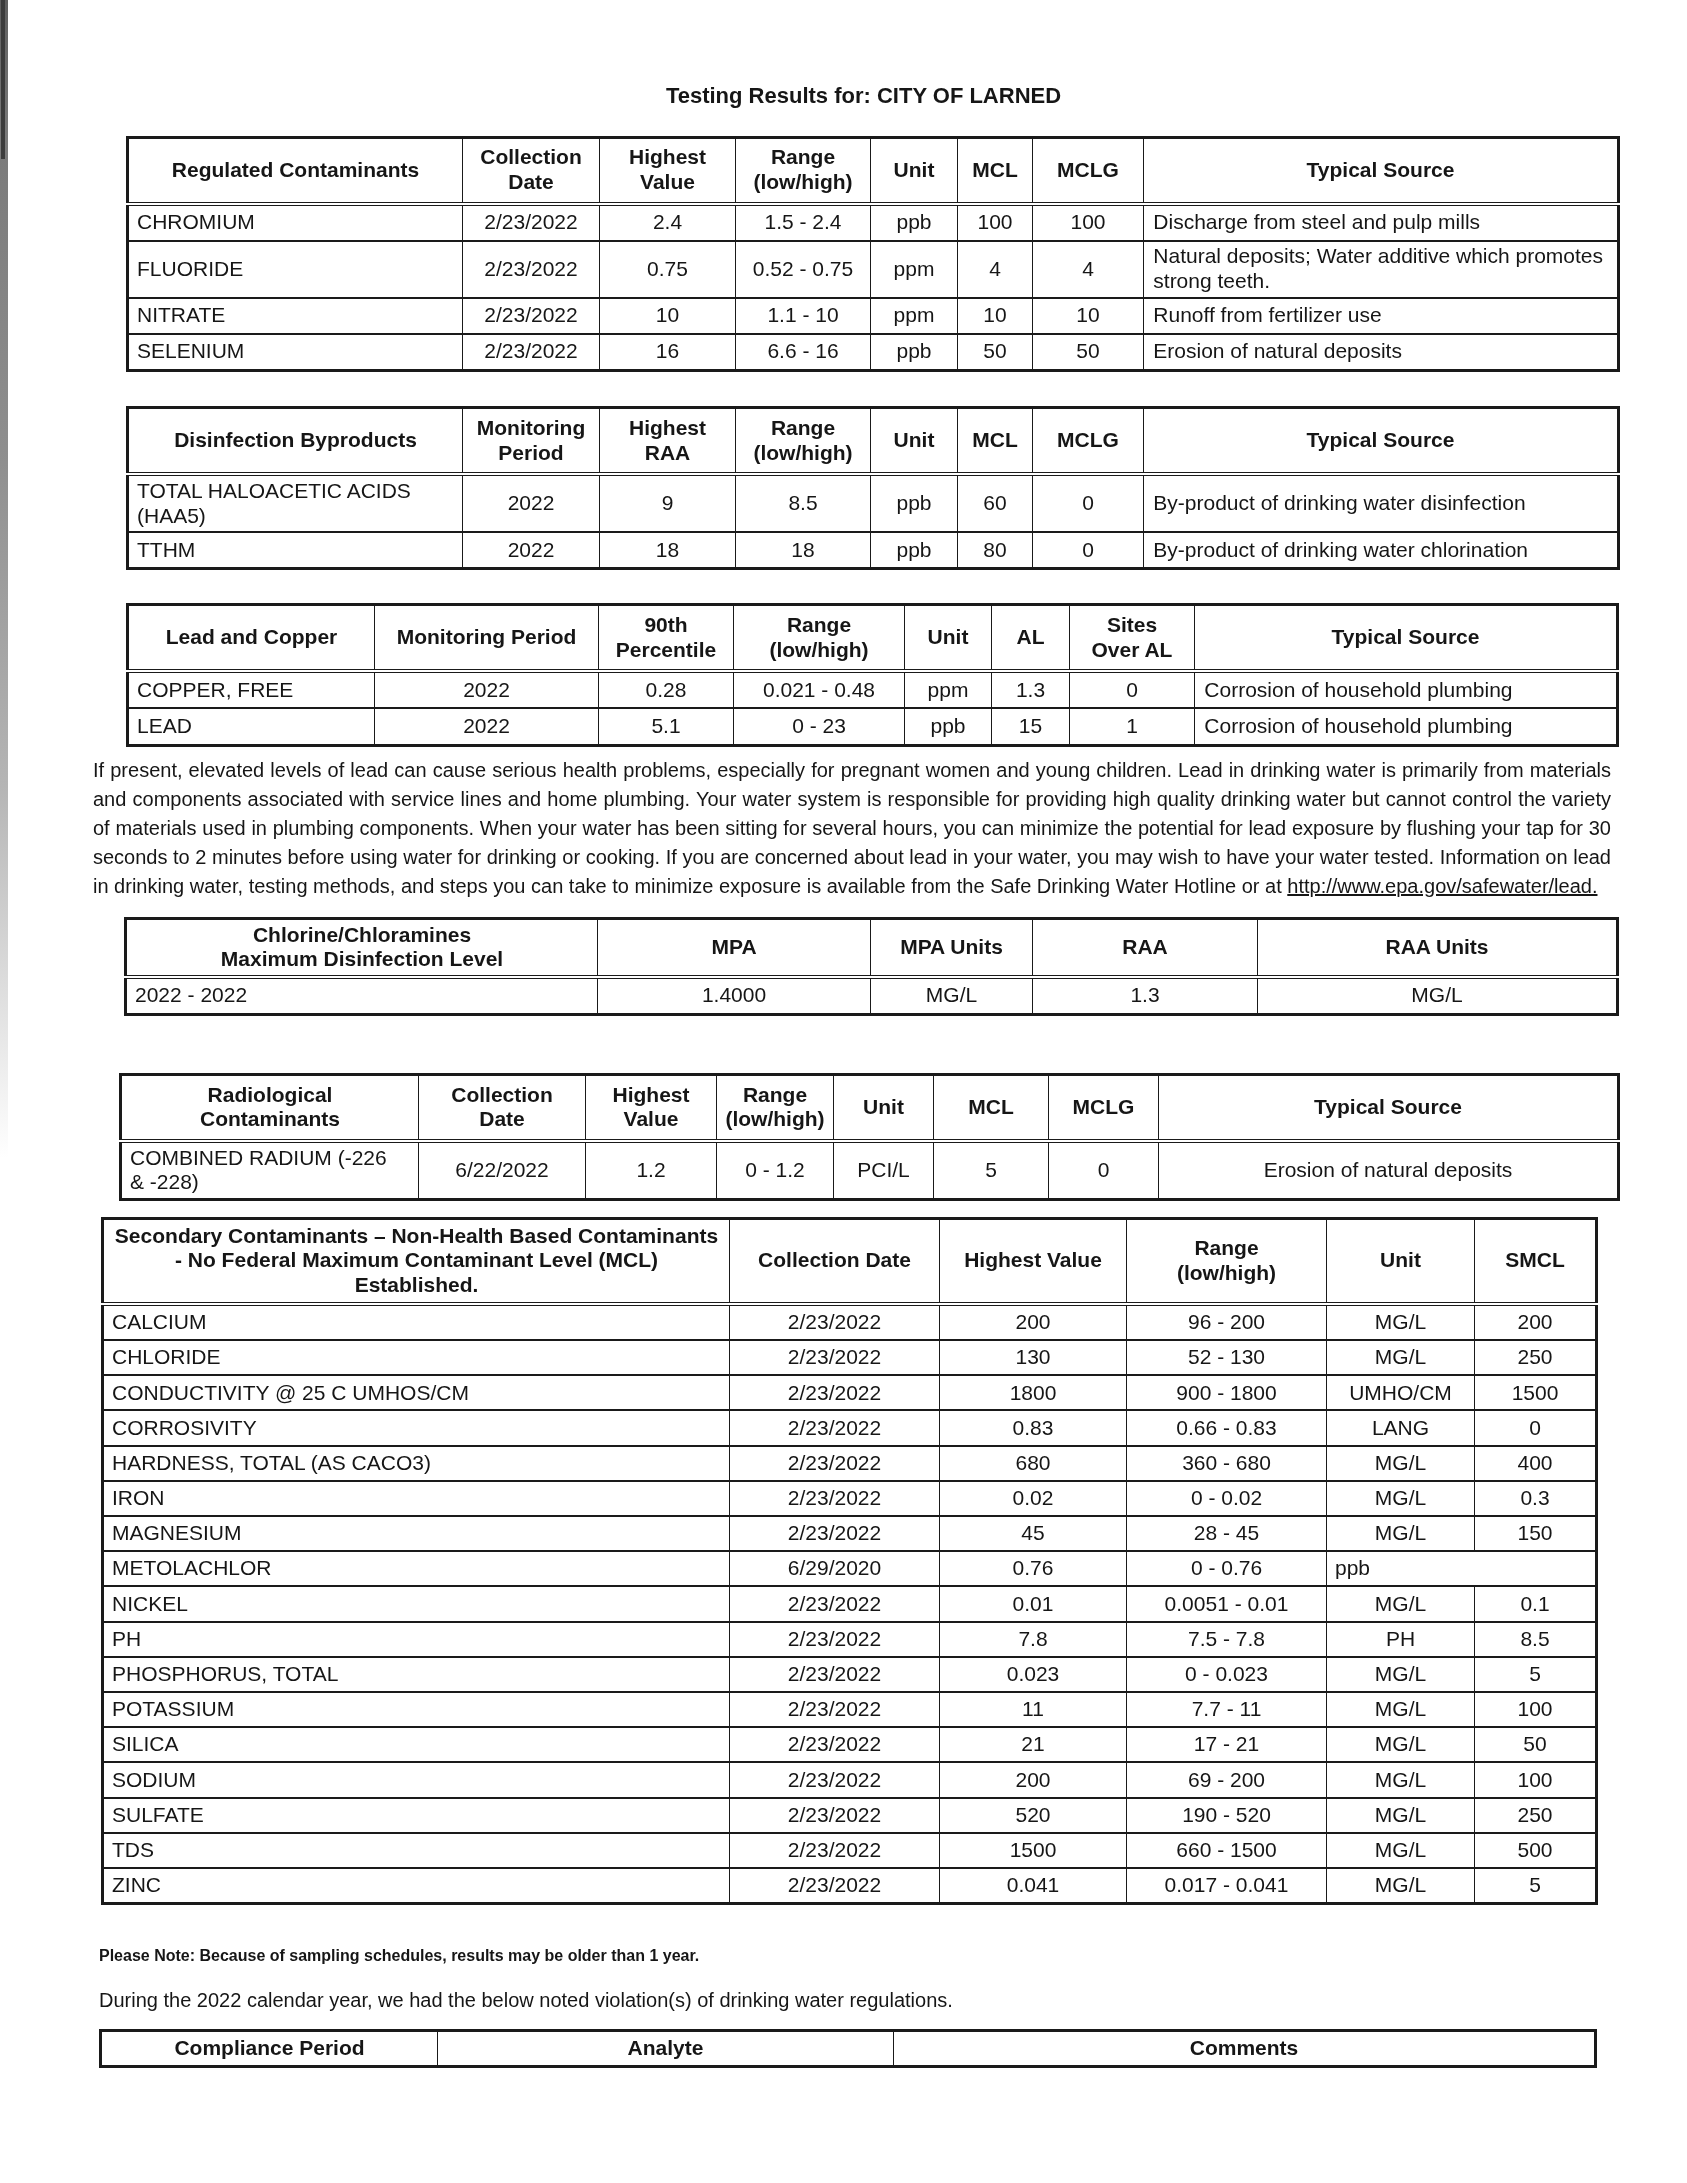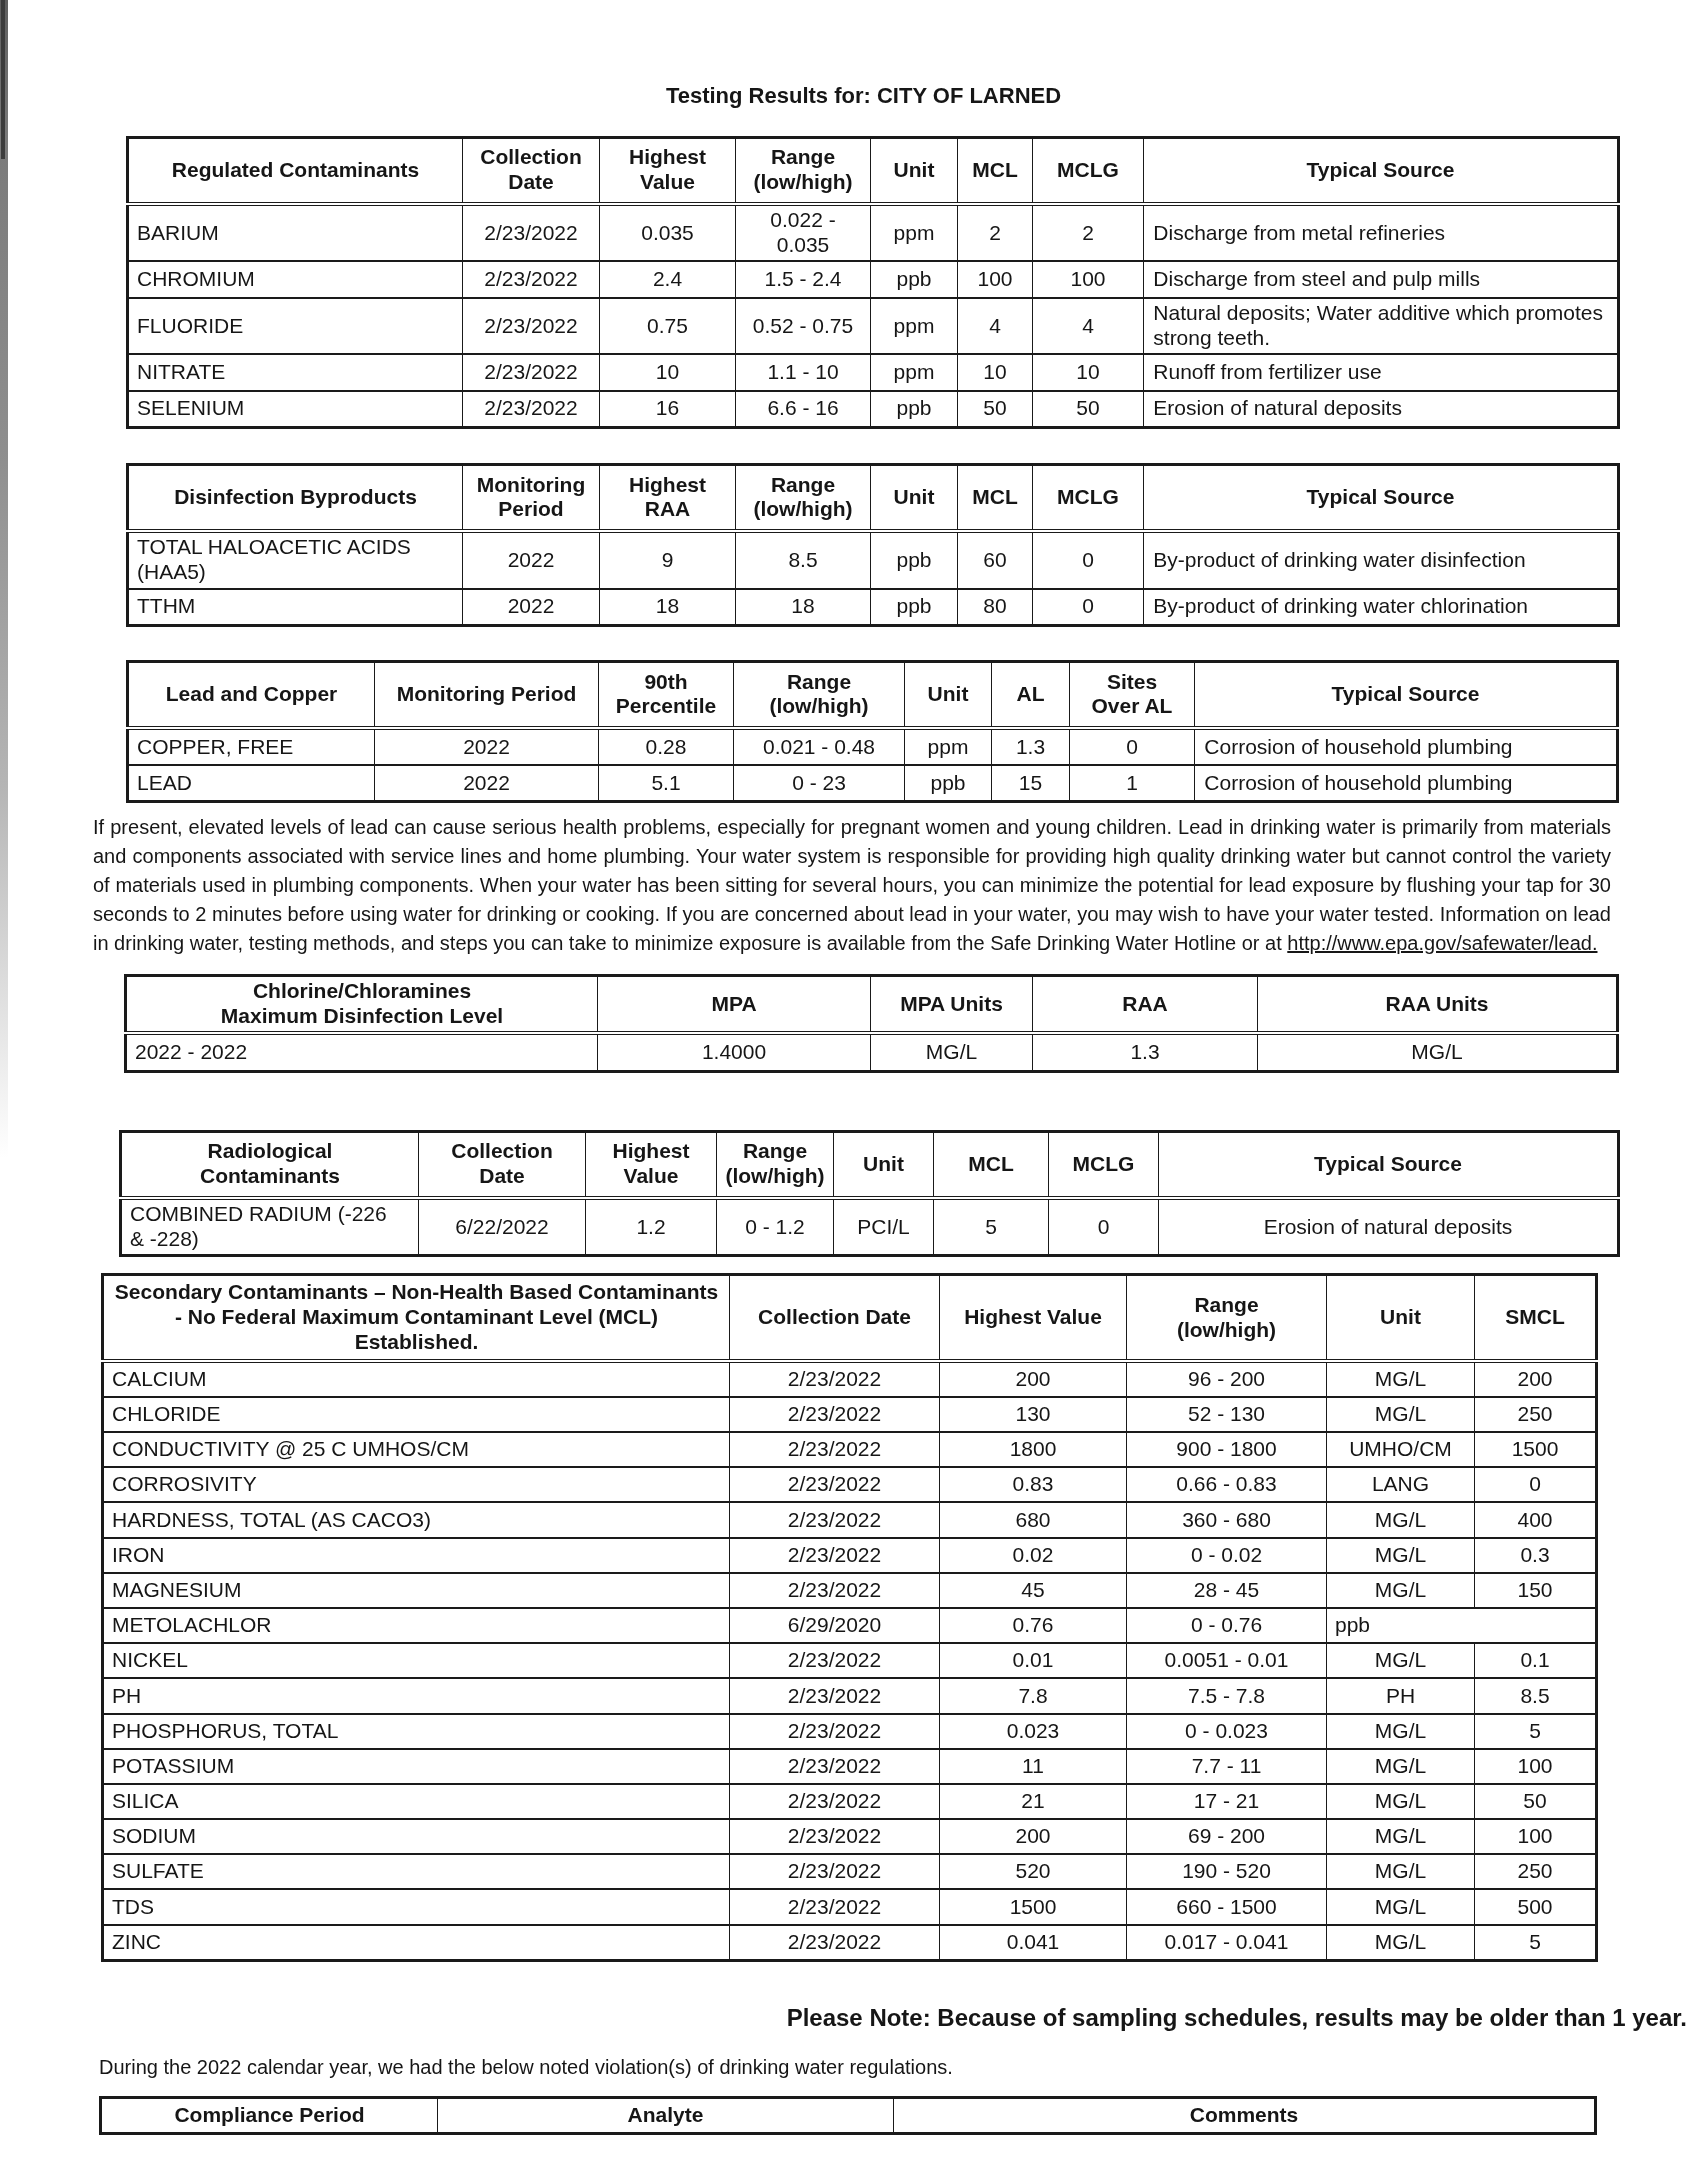--- a/index.html
+++ b/index.html
@@ -49,21 +49,21 @@
   #t-secondary td{height:28px;}
   #t-violations{margin:17px 0 0 99px;width:1495px;}
   #t-violations thead th{height:28px;border-bottom:2px solid #1a1a1a;}
 
   .lead-paragraph{
     margin:9.3px 0 0 93px;width:1518px;
     font-size:20px;line-height:29px;text-align:justify;
   }
   .lead-paragraph .url{text-decoration:underline;}
   .note-bold{
-    margin:42px 0 0 73px;font-size:24px;font-weight:bold;text-align:right;
+    margin:42px 0 0 99px;font-size:16px;font-weight:bold;
   }
   .note-regular{
     margin:24px 0 0 99px;font-size:20px;
   }
 </style>
 </head>
 <body>
 
 <div class="scan-stripe"></div>
 <div class="scan-stripe-dark"></div>
@@ -90,30 +90,20 @@
 Value</th>
       <th>Range
 (low/high)</th>
       <th>Unit</th>
       <th>MCL</th>
       <th>MCLG</th>
       <th>Typical Source</th>
     </tr>
   </thead>
   <tbody>
-      <tr>
-        <td class="first">BARIUM</td>
-        <td>2/23/2022</td>
-        <td>0.035</td>
-        <td>0.022 - 0.035</td>
-        <td>ppm</td>
-        <td>2</td>
-        <td>2</td>
-        <td>Discharge from metal refineries</td>
-      </tr>
       <tr>
         <td class="first">CHROMIUM</td>
         <td>2/23/2022</td>
         <td>2.4</td>
         <td>1.5 - 2.4</td>
         <td>ppb</td>
         <td>100</td>
         <td>100</td>
         <td>Discharge from steel and pulp mills</td>
       </tr>

